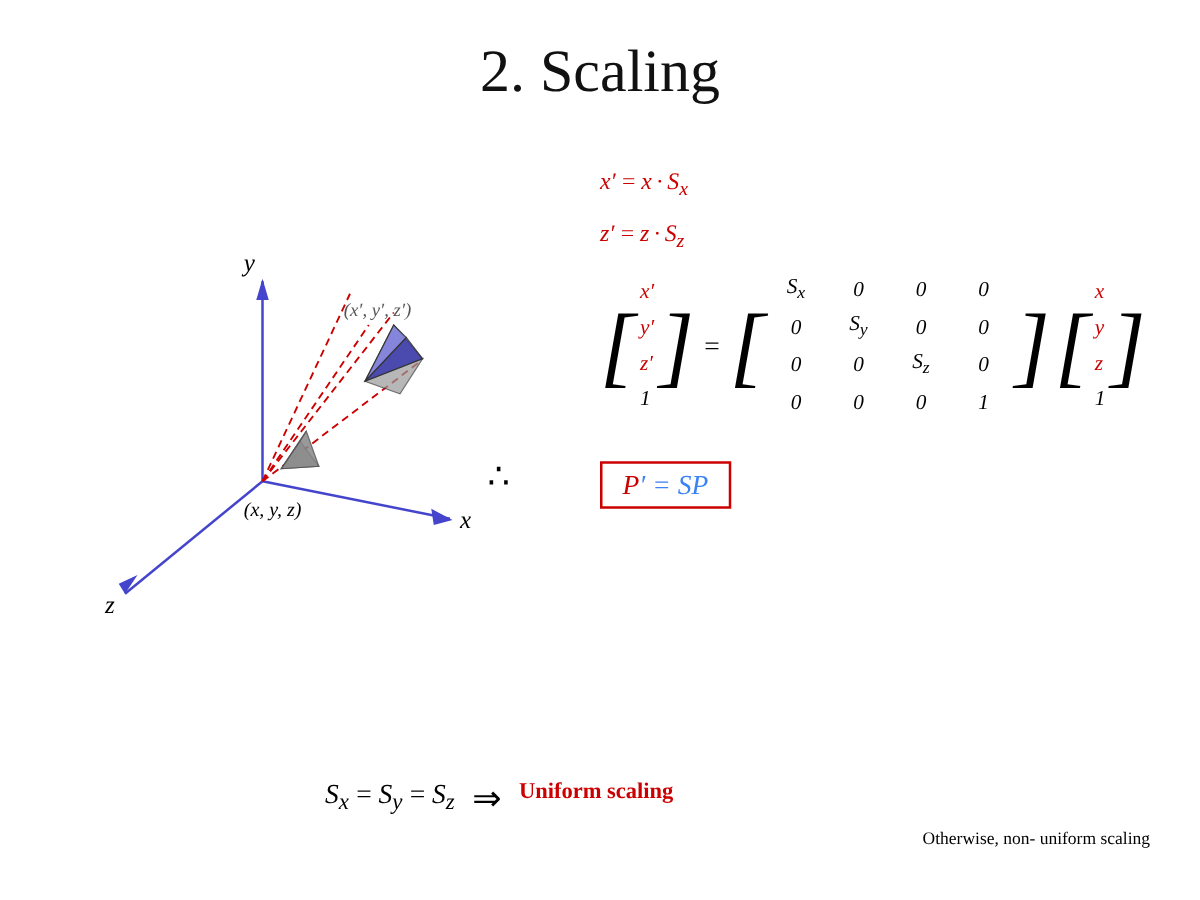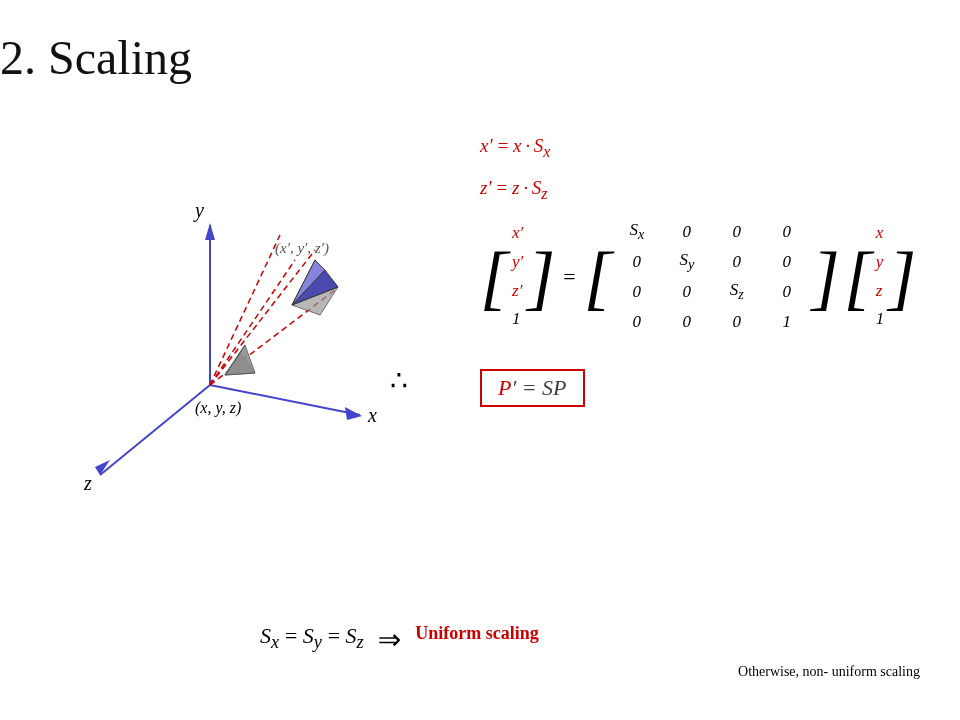--- a/index.html
+++ b/index.html
@@ -6,21 +6,21 @@
     body {
       width: 960px;
       height: 720px;
       background: #ffffff;
       font-family: 'Times New Roman', Times, serif;
       overflow: hidden;
       position: relative;
     }
 
     .page-title {
-      text-align: left;
+      text-align: center;
       font-size: 48px;
       font-weight: normal;
       padding-top: 30px;
       color: #111;
     }
 
     .content-area {
       display: flex;
       flex-direction: row;
       margin-top: 20px;
@@ -232,21 +232,21 @@
           <span style="font-style:italic;color:#cc0000;font-size:17px;line-height:1.7">y</span>
           <span style="font-style:italic;color:#cc0000;font-size:17px;line-height:1.7">z</span>
           <span style="font-style:italic;color:#000;font-size:17px;line-height:1.7">1</span>
         </div>
         <div class="bracket">]</div>
       </div>
     </div>
 
     <div style="margin-top:18px;">
       <span class="pbox">
-        <span style="font-style:italic; color:#cc0000">P</span><span style="font-style:italic; color:#404040">′ = SP</span>
+        <span style="font-style:italic; color:#cc0000">P</span><span style="font-style:italic; color:#3b82f6">′ = SP</span>
       </span>
     </div>
   </div>
 </div>
 
 <div class="bottom-section">
   <div class="uniform-line">
     <span style="font-style:italic; font-size:22px;">
       S<sub>x</sub> = S<sub>y</sub> = S<sub>z</sub>
     </span>

